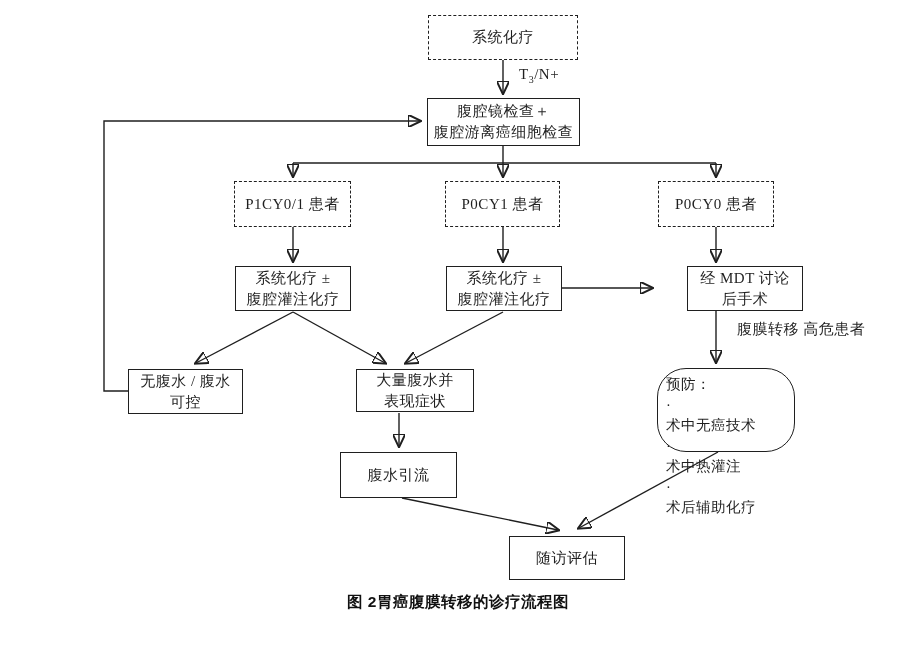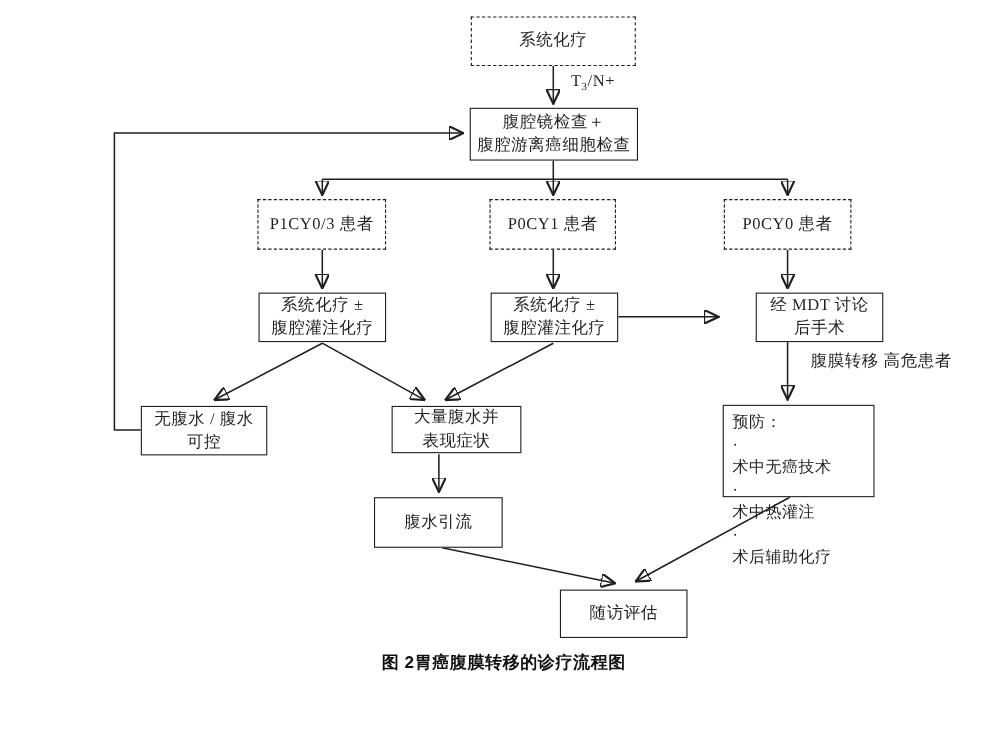--- a/index.html
+++ b/index.html
@@ -26,21 +26,21 @@
   }
   .solid{border:1.6px solid #1f1f1f;}
   .dashed{border:1.6px dashed #1f1f1f;}
   .node span{display:block;}
   .edge-label{
     position:absolute;font-size:15px;line-height:1.25;letter-spacing:0.5px;
     white-space:nowrap;
   }
   .edge-label sub{font-size:10px;}
   .prev{align-items:flex-start;justify-content:flex-start;text-align:left;
-        padding:5px 6px 0 8px;font-size:14.5px;line-height:1.42;}
+        padding:5px 6px 0 8px;font-size:14.5px;line-height:1.42;border-radius:29px;}
   .prev-row{display:flex;align-items:baseline;}
   .prev-bullet{margin-right:7px;}
   .caption{
     position:absolute;left:0;top:592px;width:916px;
     text-align:center;
     font-family:"Liberation Sans", sans-serif;
     font-weight:bold;font-size:15.5px;color:#111;
     letter-spacing:0.5px;
   }
   .caption .cap-num{}
@@ -98,21 +98,21 @@
     <div class="edge-label" style="left:519px;top:65px;">
       <span style="display:inline;">T</span><sub>3</sub><span style="display:inline;">/N+</span>
     </div>
 
     <div class="node solid" style="left:427px;top:98px;width:153px;height:48px;">
       <span>腹腔镜检查＋</span>
       <span>腹腔游离癌细胞检查</span>
     </div>
 
     <div class="node dashed" style="left:234px;top:181px;width:117px;height:46px;">
-      <span>P1CY0/3 患者</span>
+      <span>P1CY0/1 患者</span>
     </div>
     <div class="node dashed" style="left:445px;top:181px;width:115px;height:46px;">
       <span>P0CY1 患者</span>
     </div>
     <div class="node dashed" style="left:658px;top:181px;width:116px;height:46px;">
       <span>P0CY0 患者</span>
     </div>
 
     <div class="node solid" style="left:235px;top:266px;width:116px;height:45px;">
       <span>系统化疗 ±</span>

